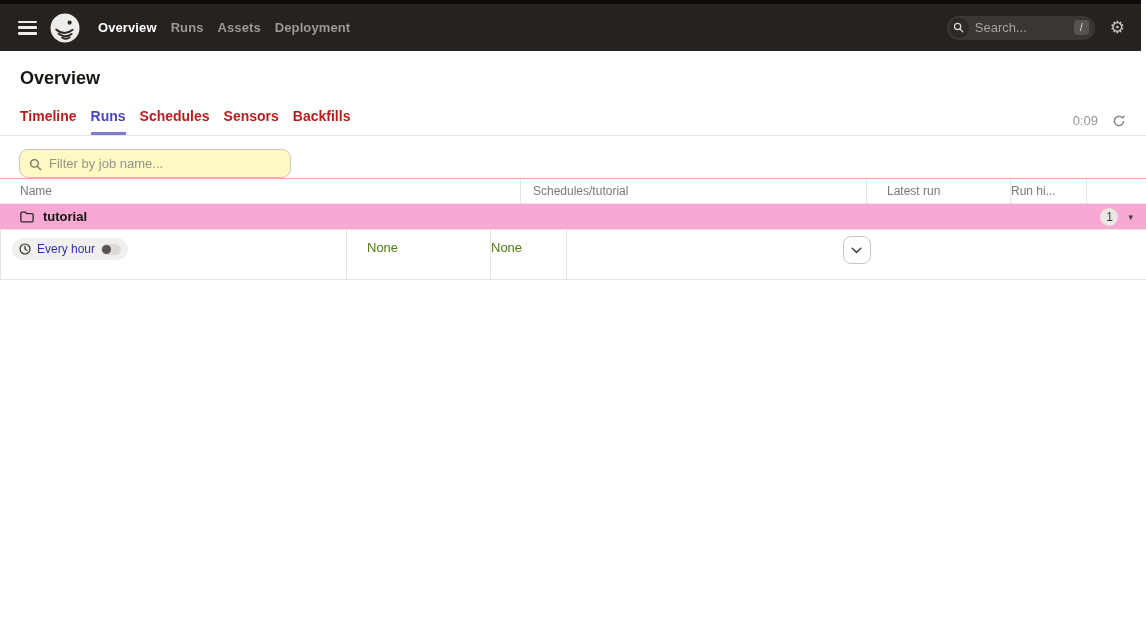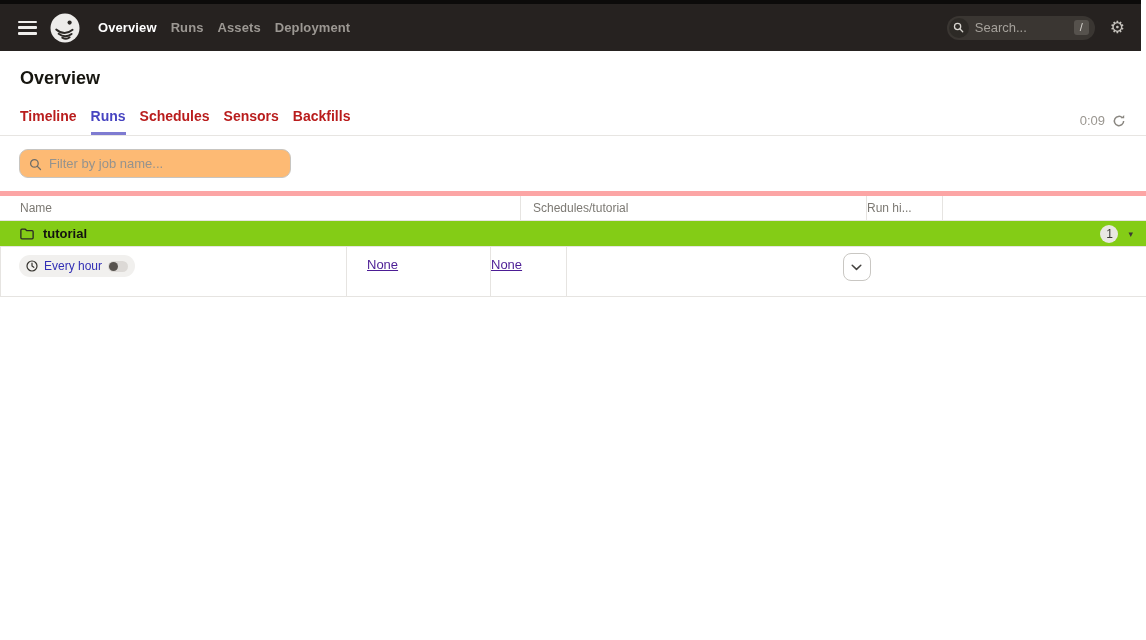--- a/index.html
+++ b/index.html
@@ -31,64 +31,64 @@
     font-size:11px; line-height:15px; padding:0 6px; }
   .gear { margin-left:15px; color:#c6c3bd; font-size:17px; line-height:1; cursor:pointer; }
 
   
   .page-title { font-size:18px; font-weight:700; color:#16150f; margin:17px 20px 0 20px; }
   .tabs-row { display:flex; align-items:flex-end; padding:0 20px; margin-top:13px;
     border-bottom:1px solid #e7e5e2; }
   .tab { font-size:14px; font-weight:600; color:#b91c1c; padding:6px 0 8px 0;
     margin-right:14px; border-bottom:3px solid transparent; cursor:pointer; }
   .tab.active { color:#4744c1; border-bottom-color:#7e7bd1; }
-  .refresh-box { margin-left:auto; display:flex; align-items:center; gap:7px;
+  .refresh-box { margin-left:auto; display:flex; align-items:center; gap:14px;
     color:#9a9690; font-size:13px; padding-bottom:7px; }
   .refresh-icon { cursor:pointer; display:flex; }
 
   
   .filter-wrap { position:relative; width:272px; margin:13px 0 0 19px; }
   .filter-input { width:100%; height:29px; border:1px solid #c7c5c1; border-radius:9px;
     padding:0 10px 0 29px; font-size:13px; color:#35332e; font-family:inherit; outline:none;
-    background:#fdba74; }
+    background:#fef9c3; }
   .filter-input::placeholder { color:#95938e; }
   .filter-search-icon { position:absolute; left:10px; top:8px; }
 
   
-  .jobs-table { margin-top:13px; border-top:5px solid #fca5a5; font-size:13px; }
+  .jobs-table { border-top:1px solid #fca5a5; font-size:13px; }
   .thead { display:flex; height:25px; border-bottom:1px solid #e6e4e1;
     color:#7c7973; font-size:12px; }
   .th, .td { height:100%; }
   .th { display:flex; align-items:center; }
   .col-name   { width:520px; padding-left:20px; }
   .col-sched  { width:346px; padding-left:12px; border-left:1px solid #e6e4e1; }
   .col-latest { width:144px; padding-left:20px; border-left:1px solid #e6e4e1; }
   .col-runhist{ width:76px;  border-left:1px solid #e6e4e1; }
   .col-actions{ flex:1; border-left:1px solid #e6e4e1; }
 
-  .group-row { display:flex; align-items:center; height:26px; background:#84cc16;
+  .group-row { display:flex; align-items:center; height:26px; background:#f9a8d4;
     border-bottom:1px solid #e6e4e1; padding:0 13px 0 20px; cursor:pointer; }
   .group-label { font-size:13px; font-weight:700; color:#131310; margin-left:9px; }
   .count-badge { margin-left:auto; background:#e9e7e3; border-radius:9px; min-width:18px;
     height:18px; display:flex; align-items:center; justify-content:center;
     font-size:12px; color:#3b3935; padding:0 5px; }
   .group-caret { margin-left:10px; font-size:9px; color:#3b3935; }
 
   .job-row { display:flex; height:50px; border-bottom:1px solid #e6e4e1; background:#fff; }
   .td { padding-top:10px; }
-  .td.col-sched { padding-top:8px; padding-left:18px; }
+  .td.col-sched { padding-top:8px; padding-left:11px; }
   .job-link { color:#2b28ad; font-size:13px; text-decoration:none; cursor:pointer; }
   .sched-pill { display:inline-flex; align-items:center; gap:6px; background:#f1f0ee;
     border-radius:12px; height:22px; padding:0 7px 0 7px; cursor:pointer; }
   .sched-pill-label { color:#312eb5; font-size:12px; }
   .toggle { width:20px; height:11px; border-radius:6px; background:#dcd9d6;
     position:relative; cursor:pointer; flex:none; }
   .toggle-knob { position:absolute; left:1px; top:1px; width:9px; height:9px;
     border-radius:50%; background:#57534e; }
-  .none-text { color:#4c1d95;text-decoration:underline; }
+  .none-text { color:#4d7c0f; }
   .td.col-actions { display:flex; justify-content:center; padding-top:6px; }
   .chevron-btn { width:28px; height:28px; background:#fff; border:1px solid #c9c7c3;
     border-radius:8px; display:flex; align-items:center; justify-content:center;
     cursor:pointer; }
 </style>
 </head>
 <body>
 
 <header class="topbar">
   <div class="hamburger">
@@ -148,20 +148,21 @@
       <line x1="8.4" y1="8.4" x2="11.5" y2="11.5" stroke="#6f6d68" stroke-width="1.3" stroke-linecap="round"></line>
     </svg>
   </span>
   <input class="filter-input" placeholder="Filter by job name..." style="">
 </div>
 
 <div class="jobs-table">
   <div class="thead">
     <div class="th col-name">Name</div>
     <div class="th col-sched">Schedules/tutorial</div>
+    <div class="th col-latest">Latest run</div>
     <div class="th col-runhist">Run hi...</div>
     <div class="th col-actions"></div>
   </div>
 
   <div class="group-row">
     <svg width="14" height="12" viewBox="0 0 16 13">
       <path d="M1 2.2 Q1 1 2.2 1 H6 L7.6 2.6 H13.8 Q15 2.6 15 3.8 V10.8 Q15 12 13.8 12 H2.2 Q1 12 1 10.8 Z" fill="none" stroke="#2b2a26" stroke-width="1.5" stroke-linejoin="round"></path>
     </svg>
     <span class="group-label">tutorial</span>
     <span class="count-badge">1</span>

